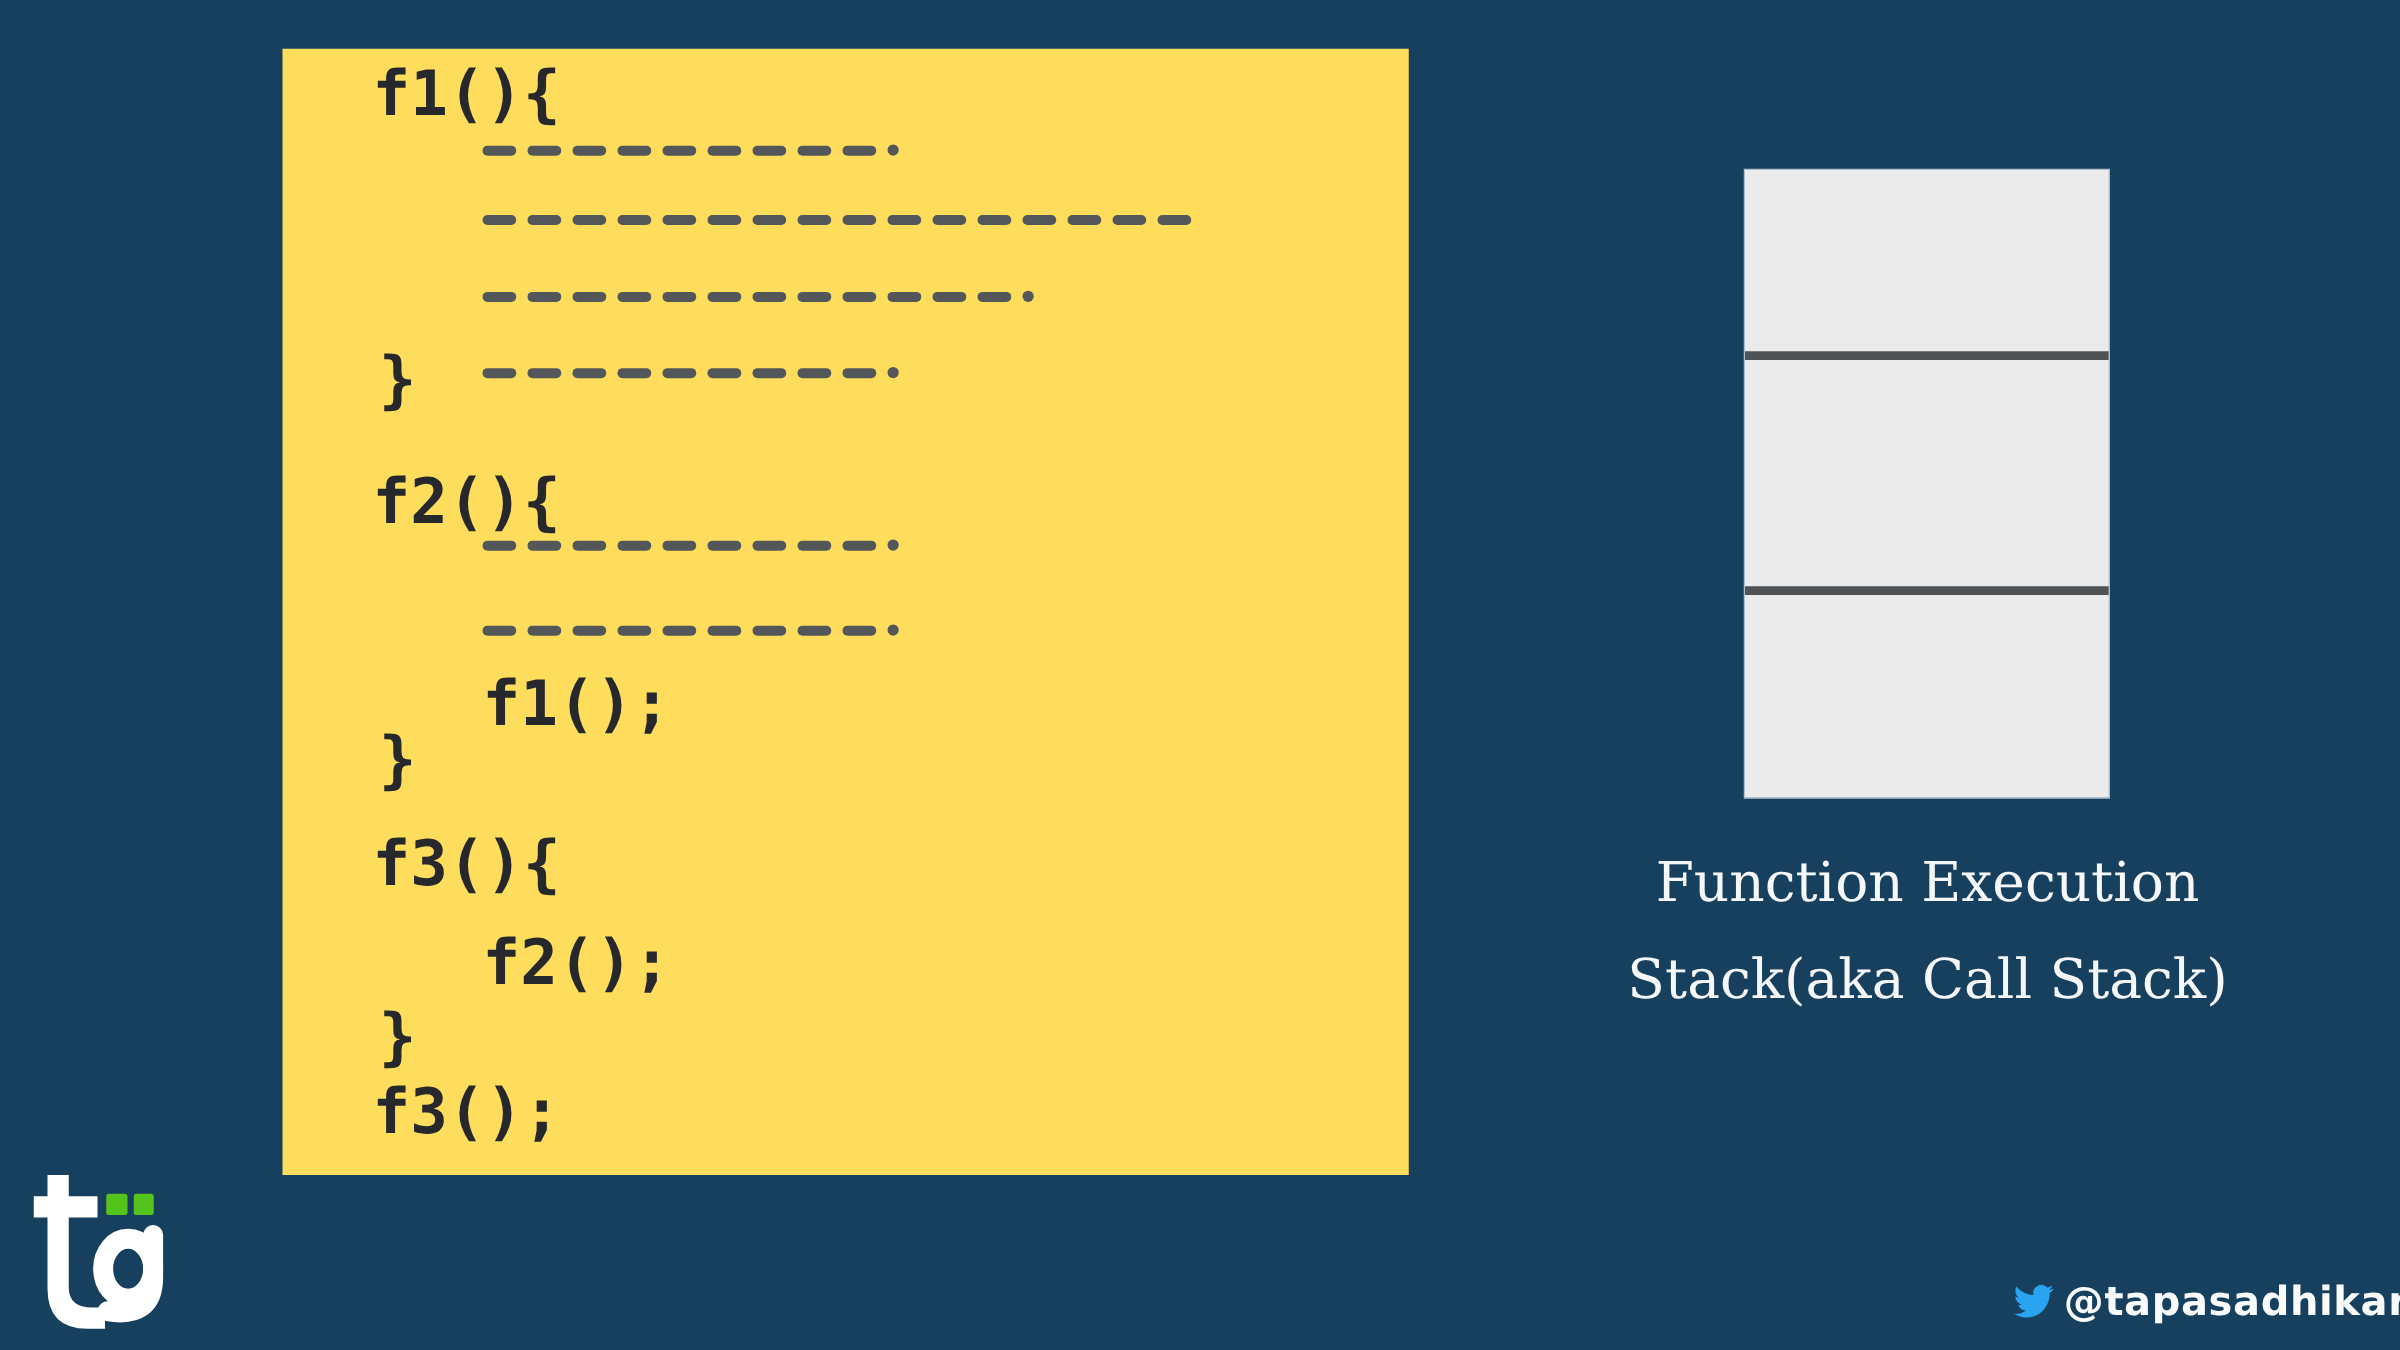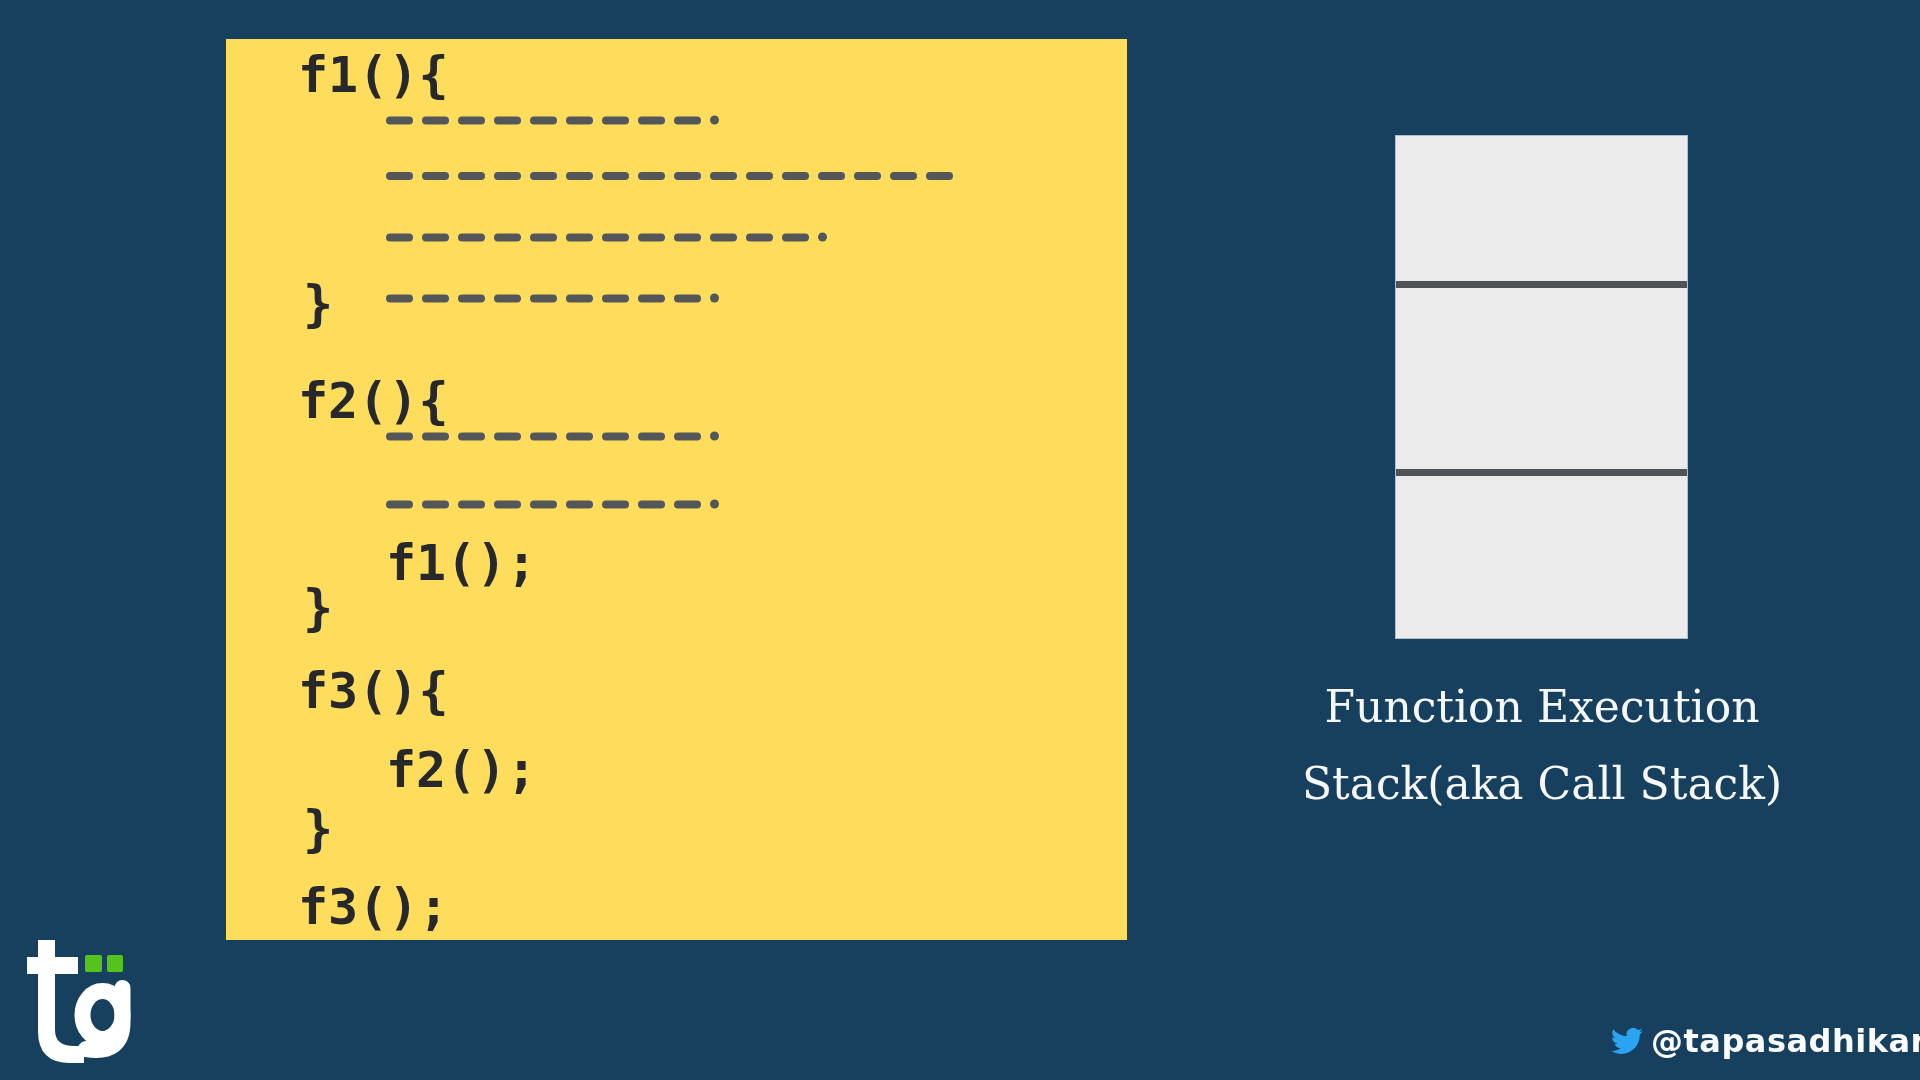--- a/index.html
+++ b/index.html
@@ -178,21 +178,21 @@
         <span class="dash"></span>
         <span class="dash"></span>
         <span class="dash"></span>
         <span class="dash-dot"></span>
       </div>
       <div class="code-line" style="left: 160px; top: 524px; text-align: center;">f1();</div>
       <div class="code-line" style="left: 77px; top: 569px;">}</div>
       <div class="code-line" style="left: 72px; top: 652px;">f3(){</div>
       <div class="code-line" style="left: 160px; top: 731px; text-align: center;">f2();</div>
       <div class="code-line" style="left: 77px; top: 790px;">}</div>
-      <div class="code-line" style="left: 72px; top: 868px;">f3();</div>
+      <div class="code-line" style="left: 72px; top: 850px;">f3();</div>
     </div>
 
   <div class="stack-box" id="stackBox">
       <div class="stack-frame" style="height: 145px;"></div>
       <div class="stack-divider"></div>
       <div class="stack-frame" style="height: 181px;"></div>
       <div class="stack-divider"></div>
       <div class="stack-frame" style="height: 162px;"></div>
     </div>
 

